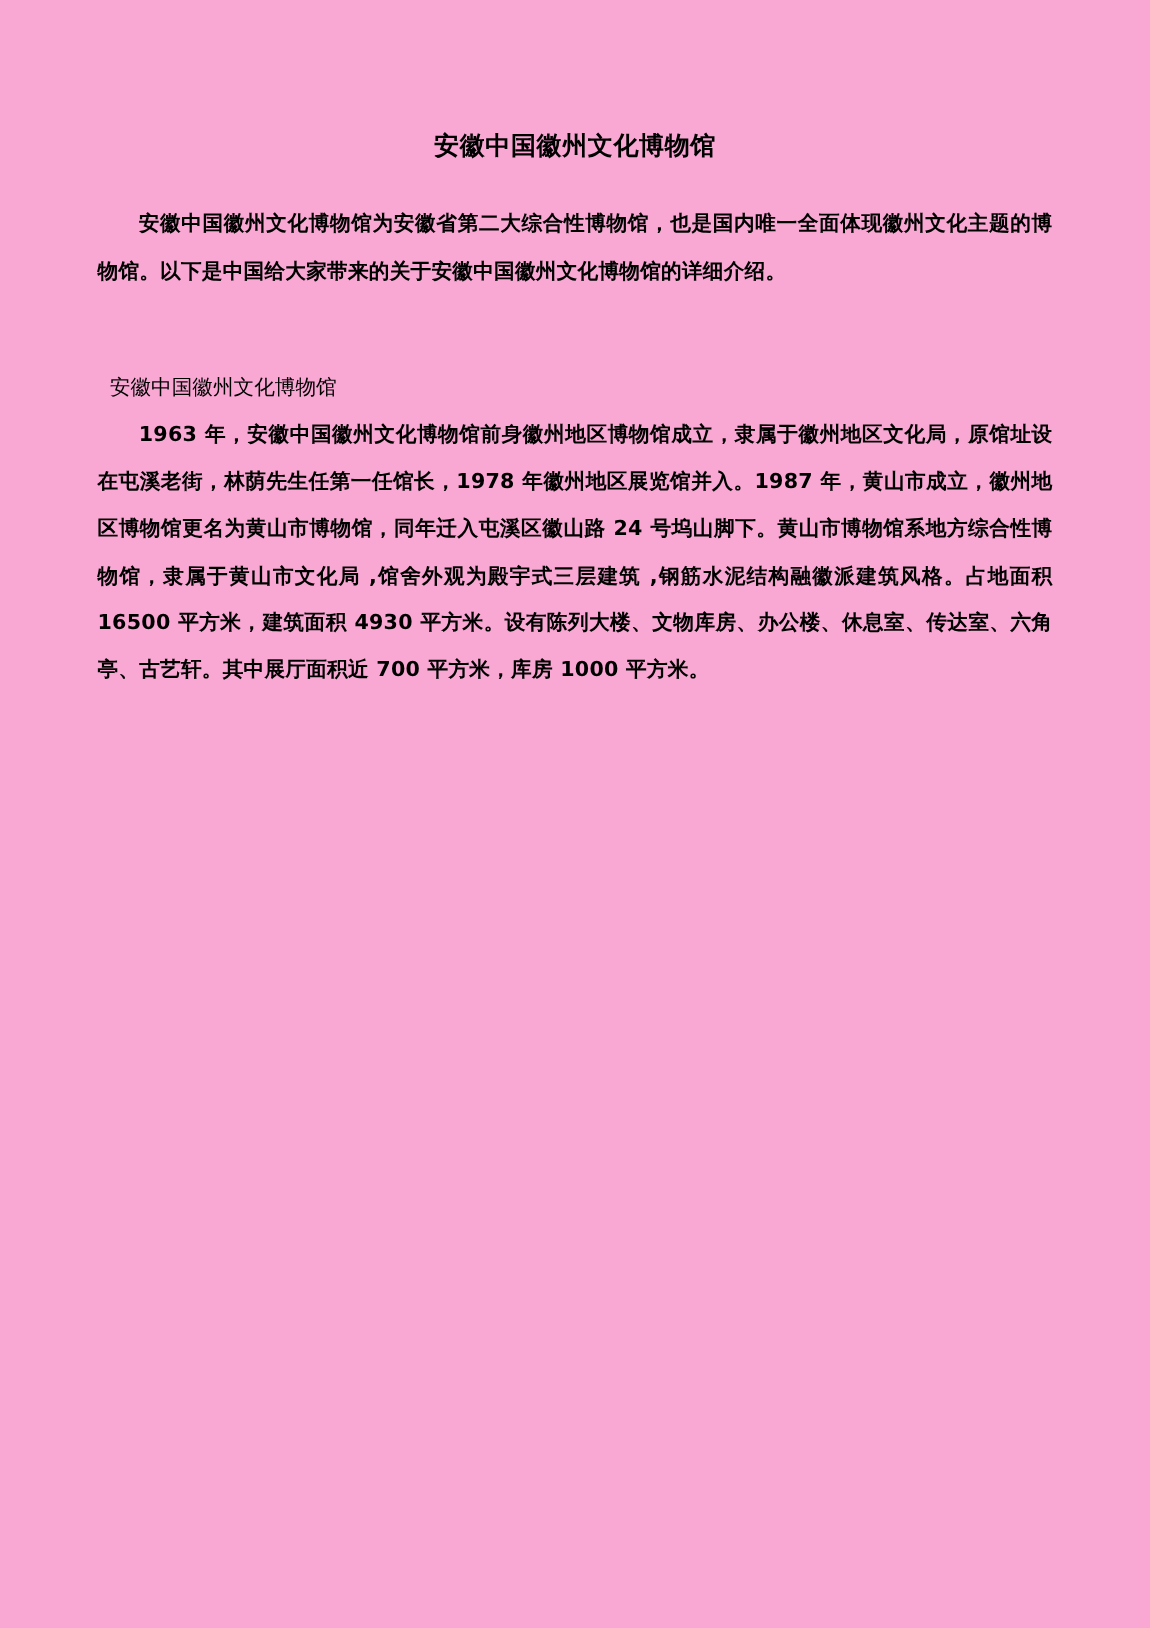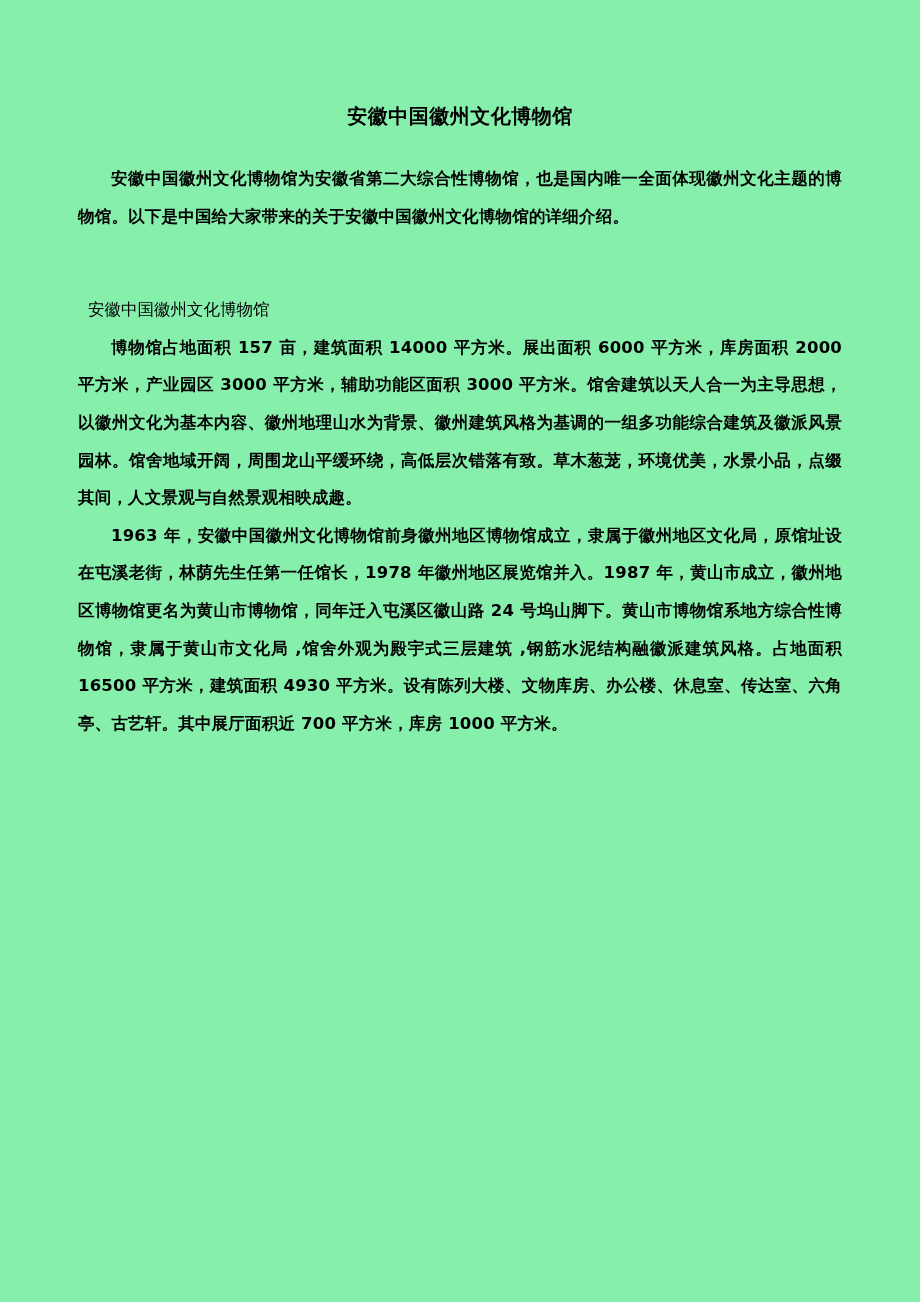--- a/index.html
+++ b/index.html
@@ -13,21 +13,21 @@
     font-family: "DejaVu Sans", "Liberation Sans", sans-serif;
     color: #000000;
     overflow: hidden;
   }
   .page {
     position: relative;
     width: 920px;
     height: 1302px;
     box-sizing: border-box;
     padding: 100px 78px 40px 78px;
-    background: #86efac;
+    background: #f9a8d4;
   }
   .doc-title {
     text-align: center;
     font-size: 20px;
     font-weight: bold;
     letter-spacing: 0.5px;
     margin: 0 0 28px 0;
     line-height: 1.6;
   }
   p.body-para {
@@ -58,17 +58,16 @@
 <div class="page">
 
   <h1 class="doc-title">安徽中国徽州文化博物馆</h1>
 
   <p class="body-para indent-2">安徽中国徽州文化博物馆为安徽省第二大综合性博物馆，也是国内唯一全面体现徽州文化主题的博物馆。以下是中国给大家带来的关于安徽中国徽州文化博物馆的详细介绍。</p>
 
   <div class="spacer-lg"></div>
 
   <p class="section-label">安徽中国徽州文化博物馆</p>
 
-  <p class="body-para indent-2">博物馆占地面积 157 亩，建筑面积 14000 平方米。展出面积 6000 平方米，库房面积 2000 平方米，产业园区 3000 平方米，辅助功能区面积 3000 平方米。馆舍建筑以天人合一为主导思想，以徽州文化为基本内容、徽州地理山水为背景、徽州建筑风格为基调的一组多功能综合建筑及徽派风景园林。馆舍地域开阔，周围龙山平缓环绕，高低层次错落有致。草木葱茏，环境优美，水景小品，点缀其间，人文景观与自然景观相映成趣。</p>
 
   <p class="body-para indent-2">1963 年，安徽中国徽州文化博物馆前身徽州地区博物馆成立，隶属于徽州地区文化局，原馆址设在屯溪老街，林荫先生任第一任馆长，1978 年徽州地区展览馆并入。1987 年，黄山市成立，徽州地区博物馆更名为黄山市博物馆，同年迁入屯溪区徽山路 24 号坞山脚下。黄山市博物馆系地方综合性博物馆，隶属于黄山市文化局 ,馆舍外观为殿宇式三层建筑 ,钢筋水泥结构融徽派建筑风格。占地面积 16500 平方米，建筑面积 4930 平方米。设有陈列大楼、文物库房、办公楼、休息室、传达室、六角亭、古艺轩。其中展厅面积近 700 平方米，库房 1000 平方米。</p>
 
 </div>
 
 </body></html>

